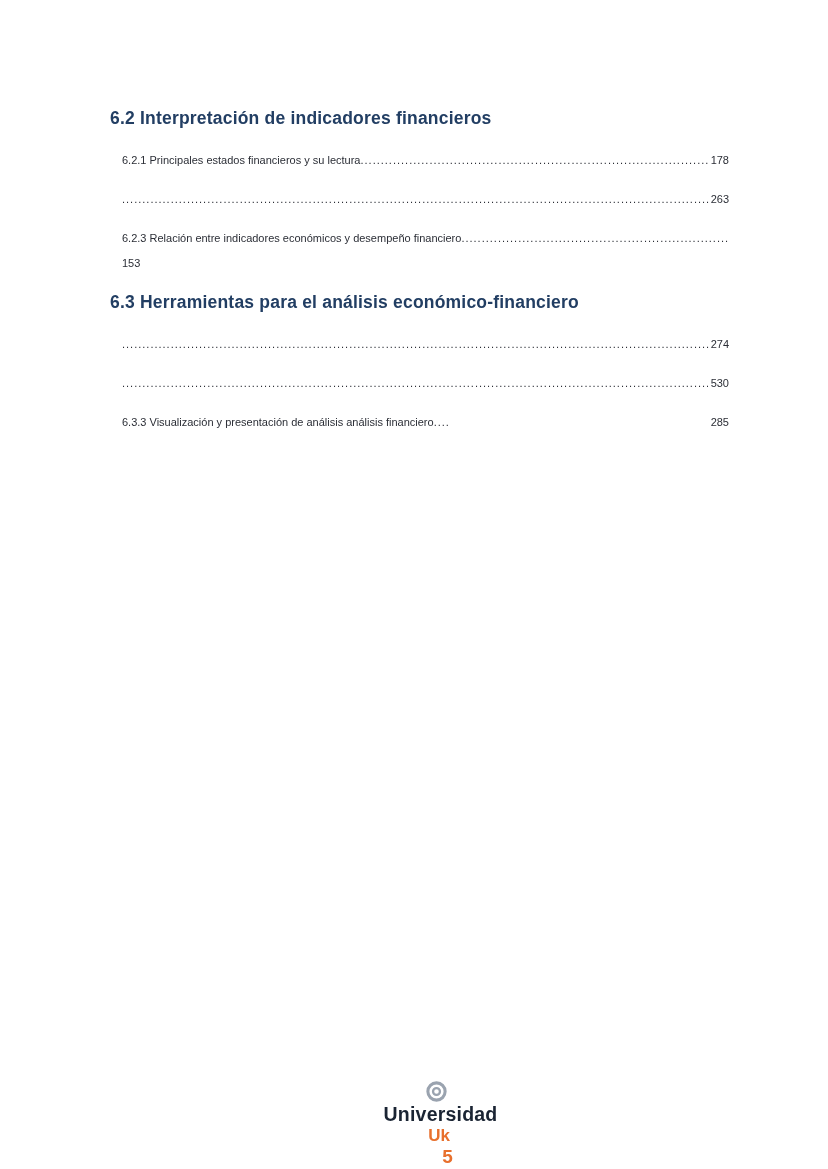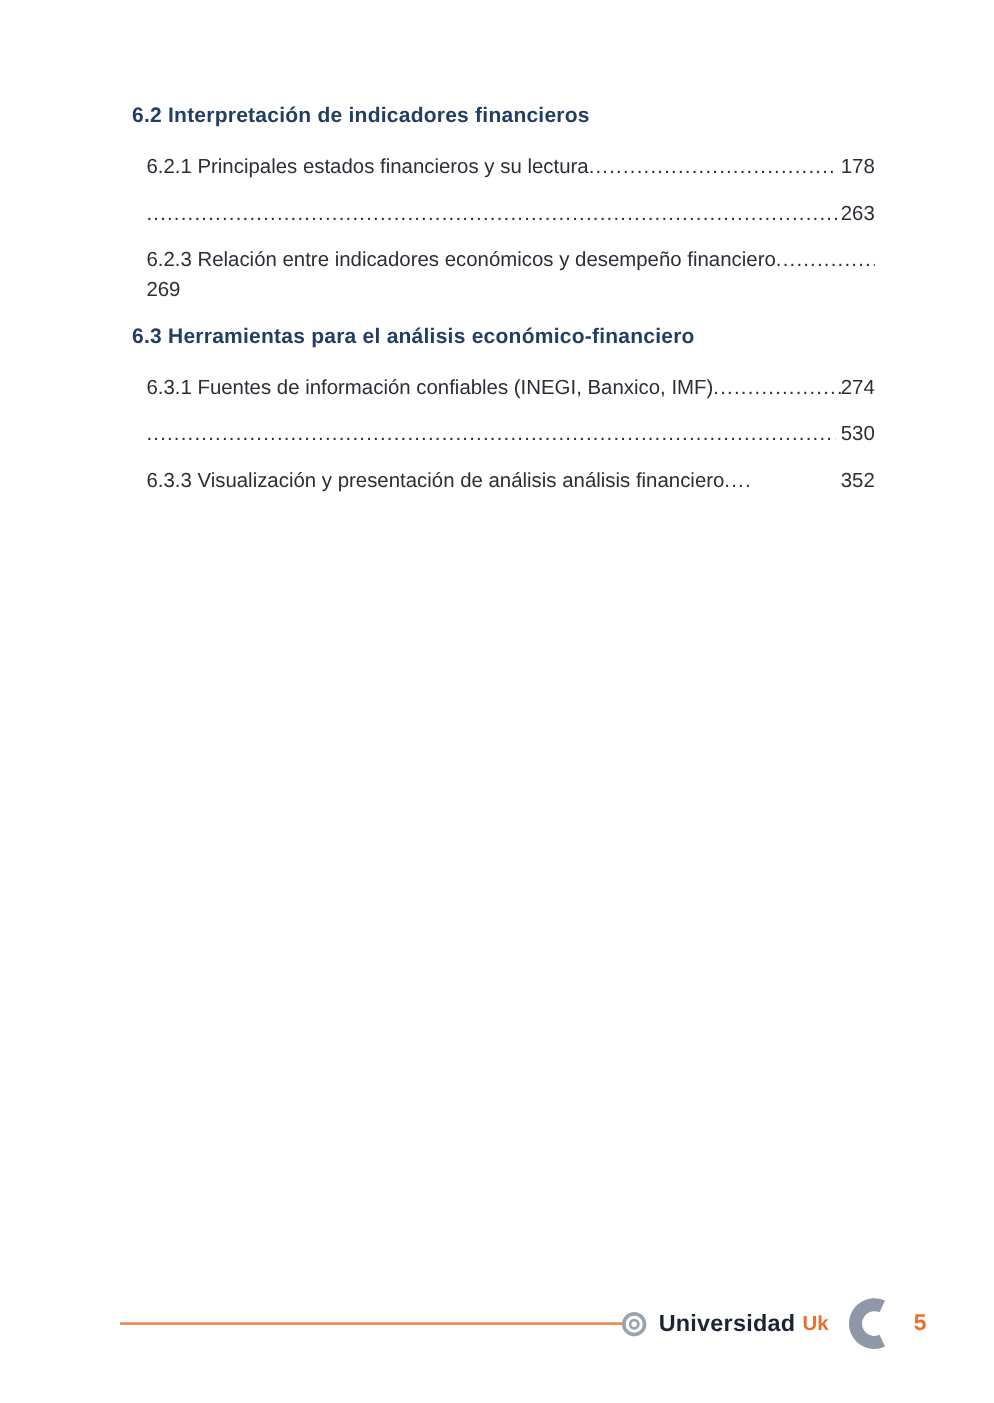--- a/index.html
+++ b/index.html
@@ -12,34 +12,34 @@
     height: 1169px;
     position: relative;
     font-family: "Liberation Sans", "DejaVu Sans", sans-serif;
     overflow: hidden;
   }
 
   
   .toc {
     position: absolute;
     left: 110px;
-    top: 84px;
+    top: 106px;
     width: 619px;
   }
   .toc-heading {
     margin: 0 0 17px 0;
     font-size: 17.5px;
     font-weight: bold;
     line-height: 25px;
     color: #223E63;
     letter-spacing: 0.2px;
   }
   .toc-entry {
     margin: 0 0 14px 12px;
-    font-size: 17px;
+    font-size: 11px;
     line-height: 25px;
     color: #2B2E36;
   }
   .toc-line {
     display: flex;
     align-items: baseline;
   }
   .toc-label {
     flex: 0 0 auto;
     white-space: nowrap;
@@ -63,20 +63,21 @@
 
   
   .footer {
     position: absolute;
     left: 100px;
     right: 56px;
     top: 1080px;
     height: 46px;
     display: flex;
     align-items: center;
+    flex-direction: column;
   }
   .footer-rule {
     flex: 1 1 auto;
     height: 2px;
     background: #ED8142;
     margin-right: -2px;
   }
   .bullseye {
     flex: 0 0 auto;
     width: 23px;
@@ -131,47 +132,46 @@
         <span class="toc-leader">........................................................................................................................................................</span>
         <span class="toc-page">263</span>
       </div>
     </div>
 
     <div class="toc-entry">
       <div class="toc-line">
         <span class="toc-label">6.2.3 Relación entre indicadores económicos y desempeño financiero</span>
         <span class="toc-leader">........................................................................................................................................................</span>
       </div>
-      <div class="toc-page-below">269</div>
+      <div class="toc-page-below">153</div>
     </div>
   </section>
 
   <section class="section-2">
     <h2 class="toc-heading">6.3 Herramientas para el análisis económico-financiero</h2>
 
     <div class="toc-entry">
       <div class="toc-line">
-        <span class="toc-label">6.3.1 Fuentes de información confiables (INEGI, Banxico, IMF)</span>
         <span class="toc-leader">........................................................................................................................................................</span>
         <span class="toc-page">274</span>
       </div>
     </div>
 
     <div class="toc-entry">
       <div class="toc-line">
         <span class="toc-leader">........................................................................................................................................................</span>
         <span class="toc-page"> 530</span>
       </div>
     </div>
 
     <div class="toc-entry">
       <div class="toc-line">
         <span class="toc-label">6.3.3 Visualización y presentación de análisis análisis financiero</span>
         <span class="toc-leader">....</span>
-        <span class="toc-page"> 352</span>
+        <span class="toc-page"> 285</span>
       </div>
     </div>
   </section>
 
 </main>
 
 <footer class="footer">
   <div class="footer-rule"></div>
 
   <svg class="bullseye" viewBox="0 0 24 24">

